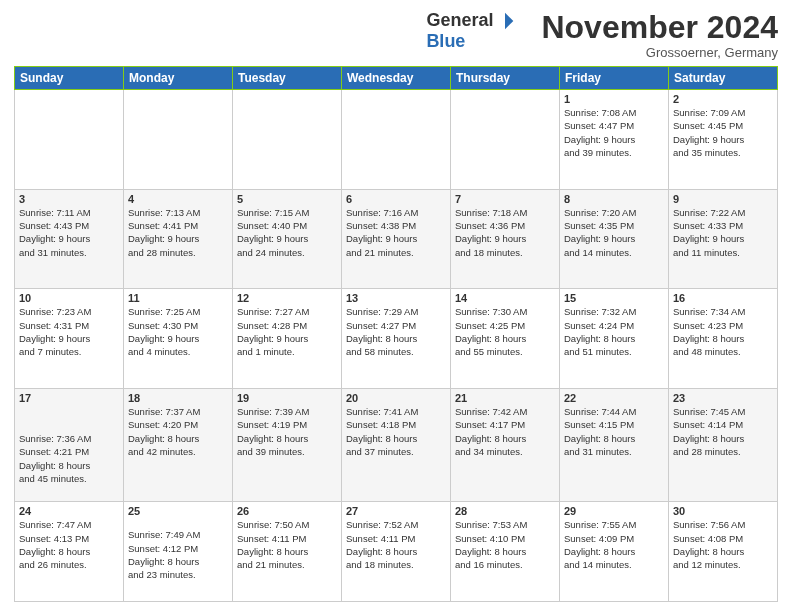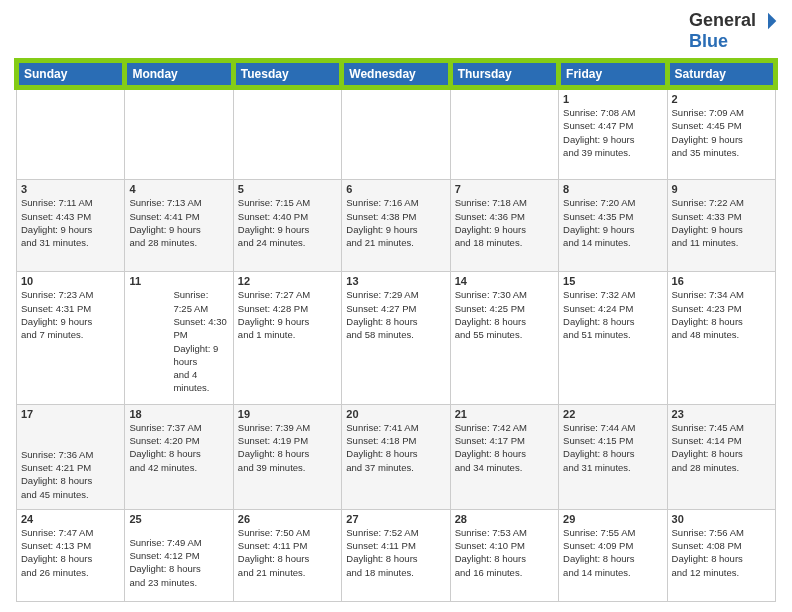--- a/index.html
+++ b/index.html
@@ -66,21 +66,21 @@
       border-collapse: collapse;
       width: 100%;
       table-layout: fixed;
     }
     .calendar th {
       background: #2a6db5;
       color: white;
       font-size: 12px;
       font-weight: bold;
       padding: 4px 5px;
-      border: 5px solid #84cc16;
+      border: 1px solid #84cc16;
       text-align: left;
     }
     .calendar td {
       border: 1px solid #ccc;
       vertical-align: top;
       padding: 3px 4px;
       font-size: 9.5px;
       color: #333;
       background: #fff;
       height: 88px;
@@ -110,20 +110,24 @@
   <div class="header">
     <div class="logo">
       <div class="logo-text">
         <span class="logo-general">General</span>
         <svg class="logo-icon" viewBox="0 0 24 24">
           <polygon points="12,2 22,12 12,22" fill="#2a6db5"></polygon>
         </svg>
       </div>
       <span class="logo-blue">Blue</span>
     </div>
+    <div class="title-area">
+      <div class="month-title">November 2024</div>
+      <div class="subtitle">Grossoerner, Germany</div>
+    </div>
   </div>
 
   <table class="calendar">
     <thead>
       <tr id="weekday-header">
       <th>Sunday</th>
           <th>Monday</th>
           <th>Tuesday</th>
           <th>Wednesday</th>
           <th>Thursday</th>
@@ -207,21 +211,21 @@
         <tr>
           <td>
             <span class="day-num">10</span>
             <div class="day-info" style="white-space: pre-line;">Sunrise: 7:23 AM
 Sunset: 4:31 PM
 Daylight: 9 hours
 and 7 minutes.</div>
           </td>
           <td>
             <span class="day-num">11</span>
-            <div class="day-info" style="white-space: pre-line; margin-left: 44px;">Sunrise: 7:25 AM
+            <div class="day-info" style="white-space: pre-line;">Sunrise: 7:25 AM
 Sunset: 4:30 PM
 Daylight: 9 hours
 and 4 minutes.</div>
           </td>
           <td>
             <span class="day-num">12</span>
             <div class="day-info" style="white-space: pre-line;">Sunrise: 7:27 AM
 Sunset: 4:28 PM
 Daylight: 9 hours
 and 1 minute.</div>

